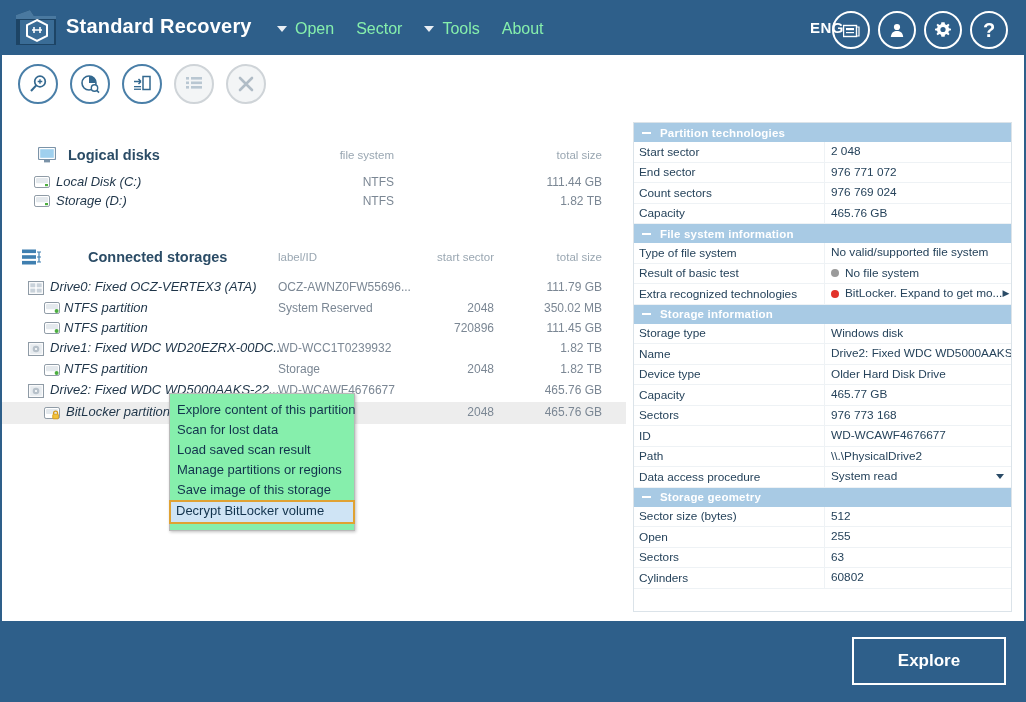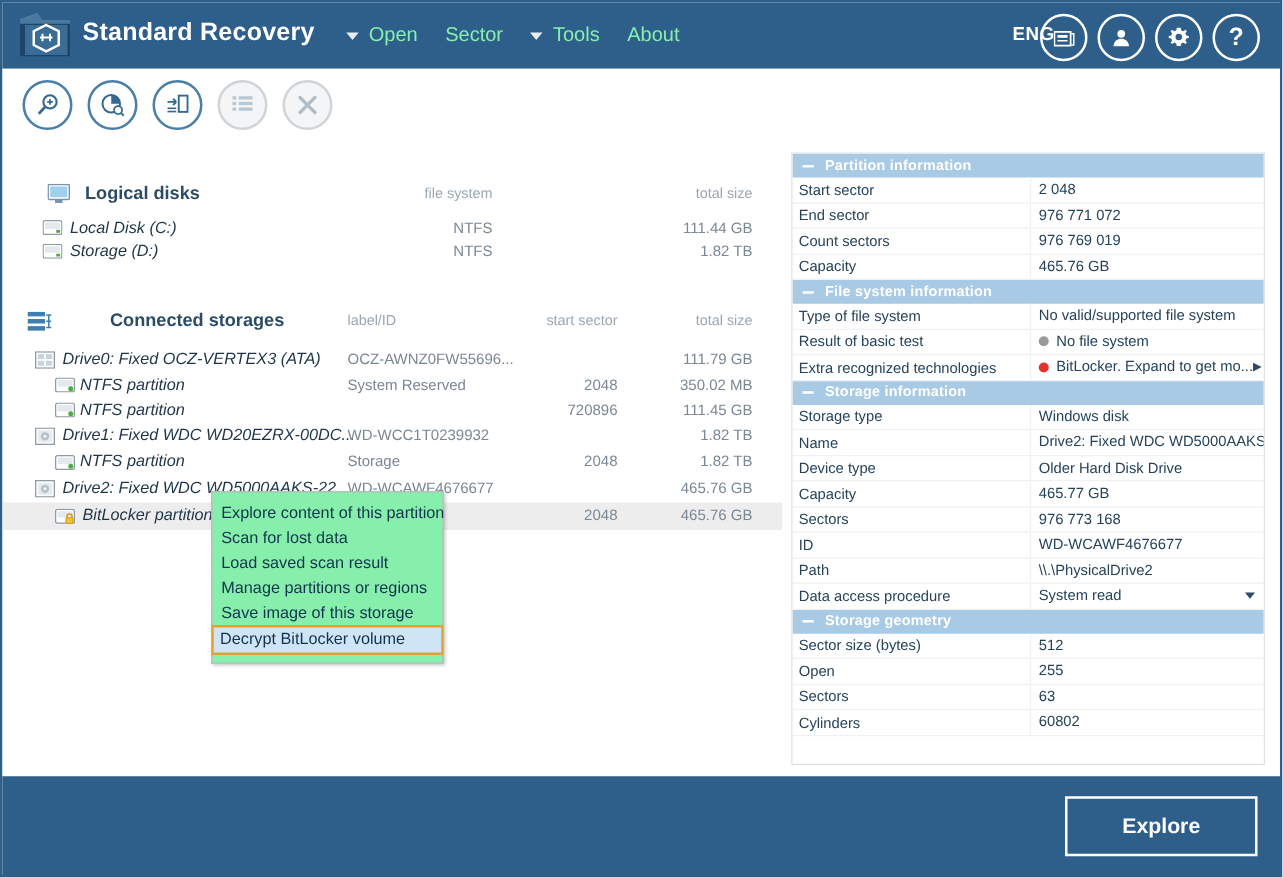--- a/index.html
+++ b/index.html
@@ -504,33 +504,33 @@
     <div class="ctx-item">Load saved scan result</div>
     <div class="ctx-item">Manage partitions or regions</div>
     <div class="ctx-item">Save image of this storage</div>
     <div class="ctx-item hl">Decrypt BitLocker volume</div>
   </div>
 
   <div class="right-pane">
 
     <div class="sec-head">
       <span class="sec-minus"></span>
-      <span>Partition information</span>
+      <span>Partition technologies</span>
     </div>
     <div class="kv">
       <div class="k">Start sector</div>
       <div class="v">2 048</div>
     </div>
     <div class="kv">
       <div class="k">End sector</div>
       <div class="v">976 771 072</div>
     </div>
     <div class="kv">
       <div class="k">Count sectors</div>
-      <div class="v">976 769 019</div>
+      <div class="v">976 769 024</div>
     </div>
     <div class="kv">
       <div class="k">Capacity</div>
       <div class="v">465.76 GB</div>
     </div>
 
     <div class="sec-head">
       <span class="sec-minus"></span>
       <span>File system information</span>
     </div>

